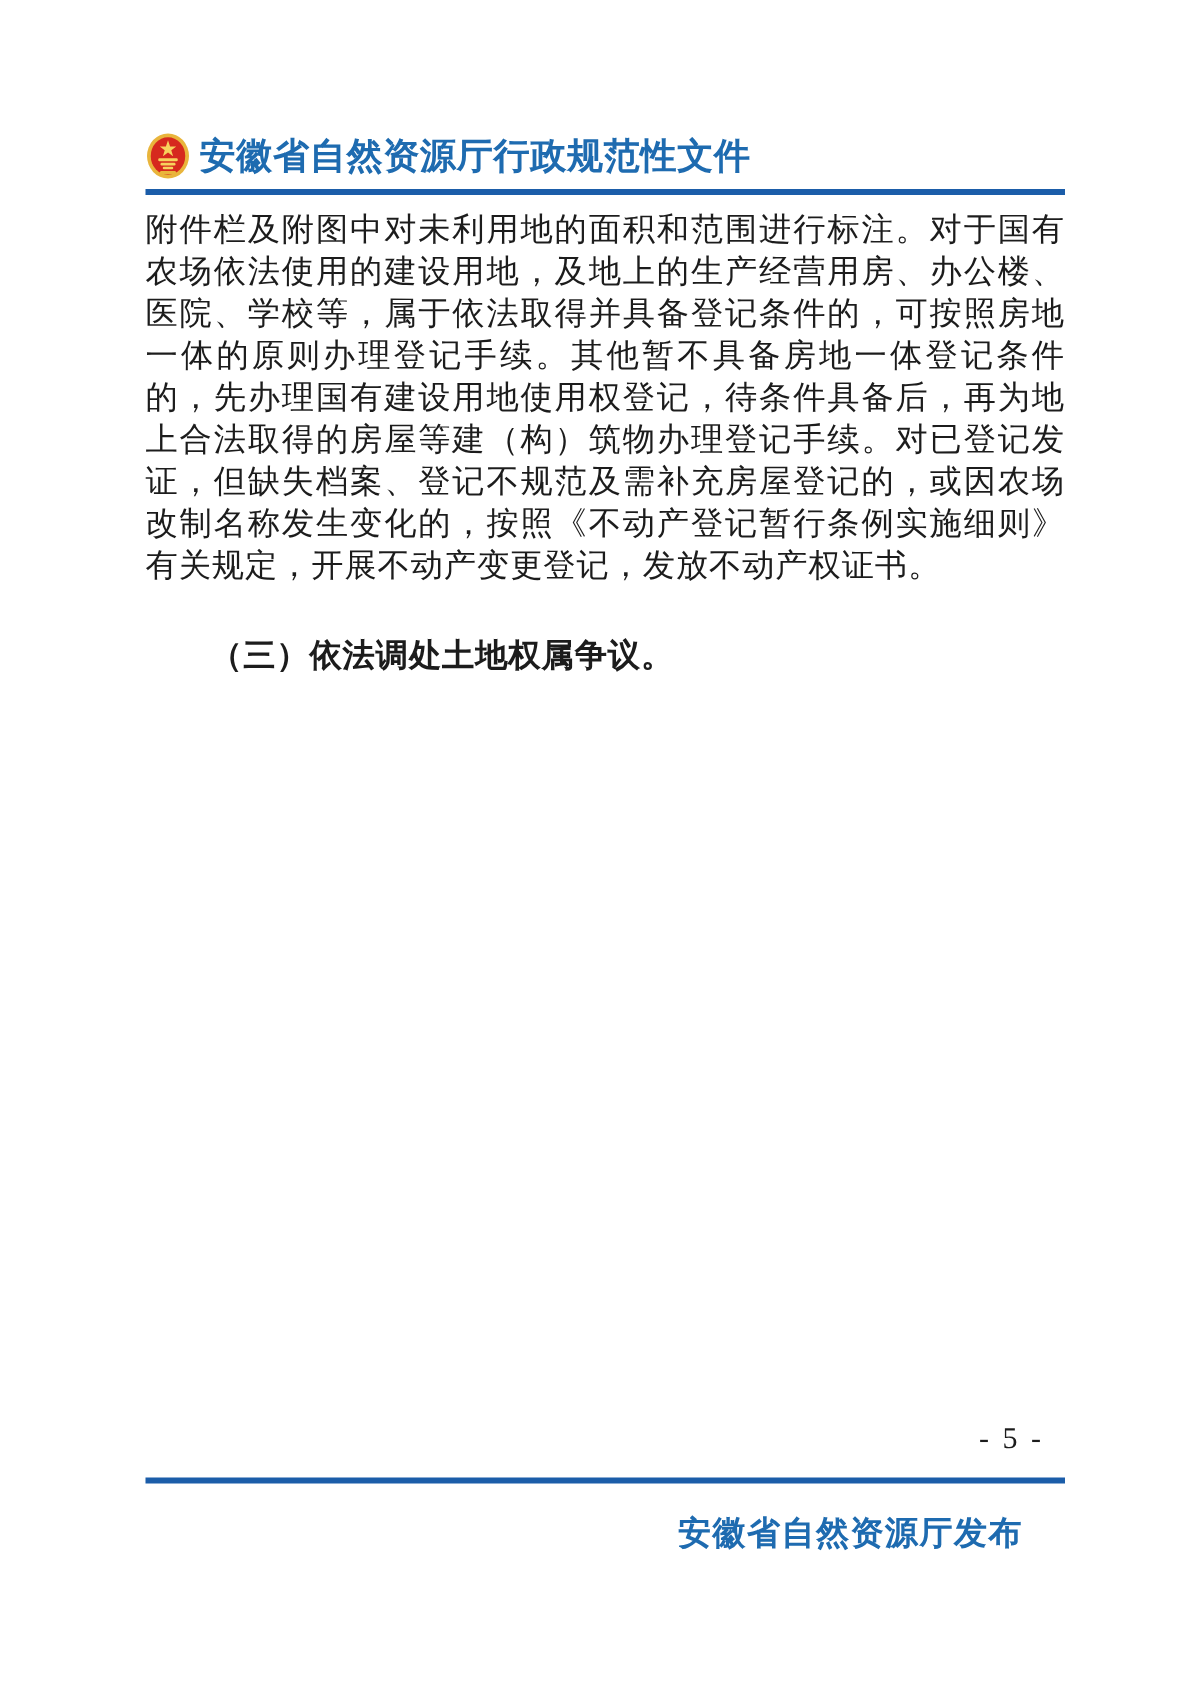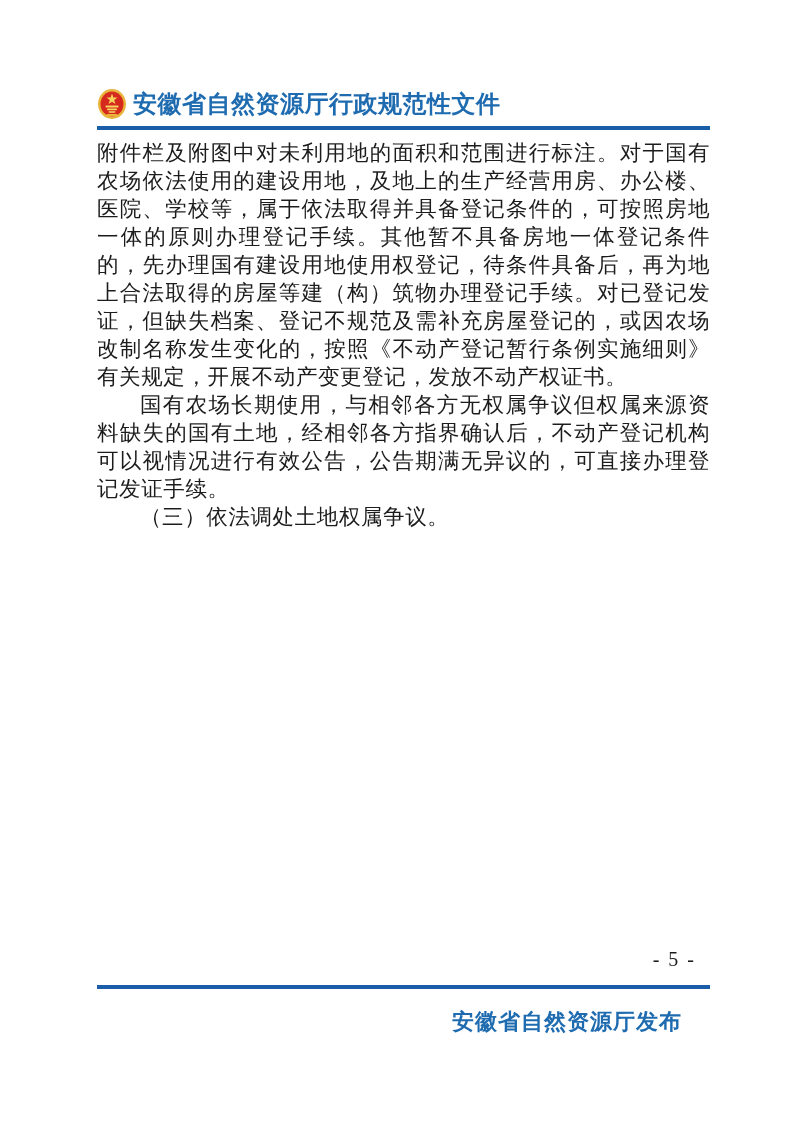--- a/index.html
+++ b/index.html
@@ -43,21 +43,21 @@
     left: 97px; top: 139px; width: 613px;
     font-size: 21.5px;
     line-height: 28px;
     letter-spacing: 0.6px;
     text-align: justify;
     text-justify: inter-character;
     color: #1c1c1c;
   }
   .doc-body p { margin: 0; }
   .doc-body p.indent { text-indent: 2em; }
-  .doc-body p.bold { font-weight: normal; }
+  .doc-body p.bold { font-weight: bold; margin-top: 32px; }
   
   .page-number {
     position: absolute;
     left: 97px; top: 948px; width: 613px;
     text-align: right;
     padding-right: 14px;
     font-size: 20px;
     letter-spacing: 2px;
     color: #1c1c1c;
   }
@@ -94,21 +94,20 @@
         <rect x="9.5" y="26" width="11" height="2.2" rx="1" fill="#e9b53c"></rect>
       </svg>
     </span>
     <span class="doc-header-title">安徽省自然资源厅行政规范性文件</span>
   </div>
 
   <div class="header-rule"></div>
 
   <div class="doc-body">
     <p>附件栏及附图中对未利用地的面积和范围进行标注。对于国有农场依法使用的建设用地，及地上的生产经营用房、办公楼、医院、学校等，属于依法取得并具备登记条件的，可按照房地一体的原则办理登记手续。其他暂不具备房地一体登记条件的，先办理国有建设用地使用权登记，待条件具备后，再为地上合法取得的房屋等建（构）筑物办理登记手续。对已登记发证，但缺失档案、登记不规范及需补充房屋登记的，或因农场改制名称发生变化的，按照《不动产登记暂行条例实施细则》有关规定，开展不动产变更登记，发放不动产权证书。</p>
-    <p class="indent">国有农场长期使用，与相邻各方无权属争议但权属来源资料缺失的国有土地，经相邻各方指界确认后，不动产登记机构可以视情况进行有效公告，公告期满无异议的，可直接办理登记发证手续。</p>
     <p class="indent bold">（三）依法调处土地权属争议。</p>
   </div>
 
   <div class="page-number">- 5 -</div>
 
   <div class="footer-rule"></div>
 
   <div class="footer-publisher">安徽省自然资源厅发布</div>
 
 </div>

